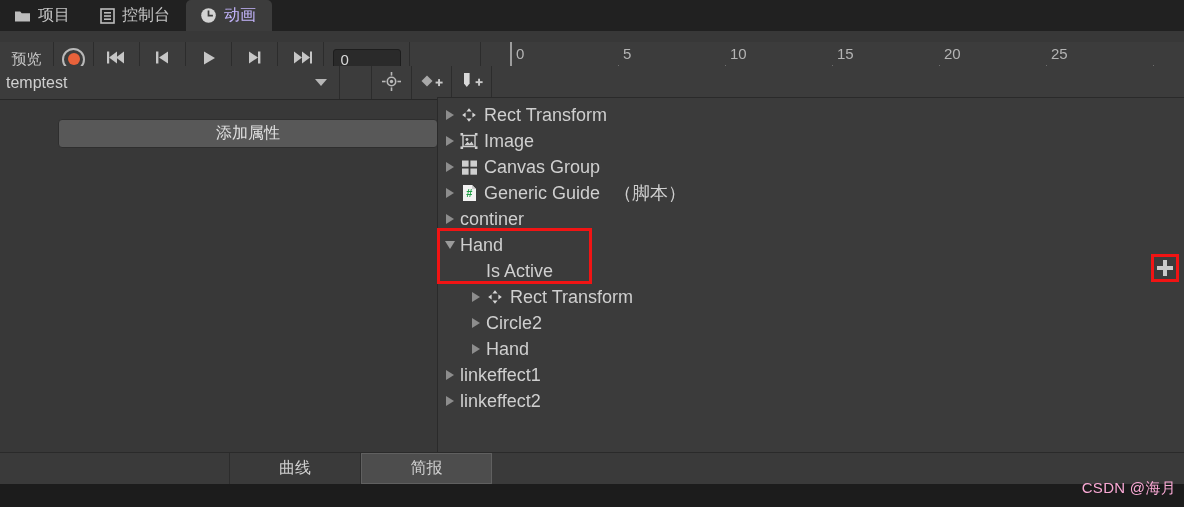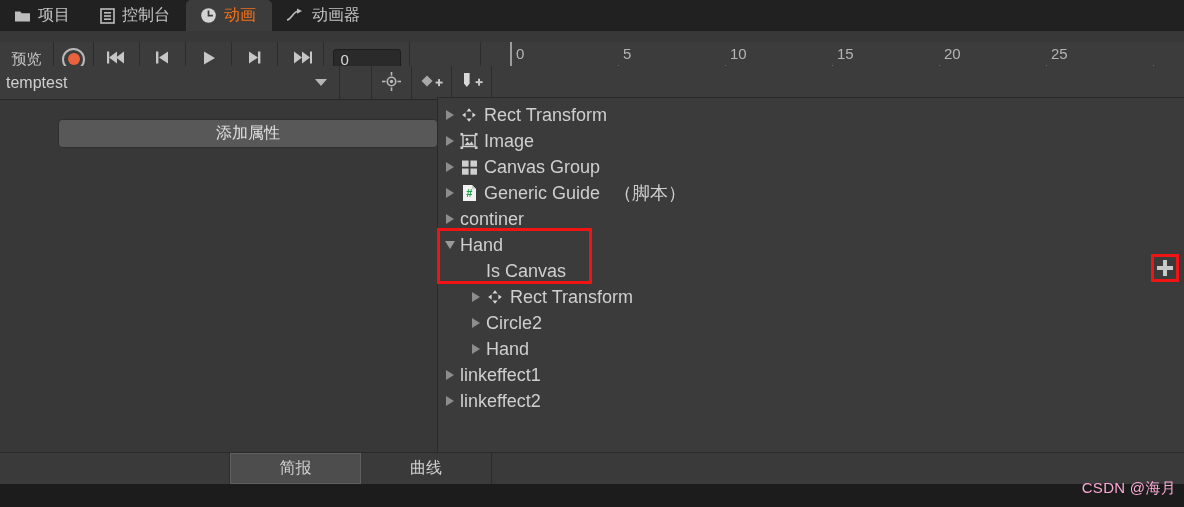--- a/index.html
+++ b/index.html
@@ -37,21 +37,21 @@
     align-items: center;
     gap: 7px;
     padding: 0 16px 0 14px;
     font-size: 16px;
     color: #c4c4c4;
     box-sizing: border-box;
   }
   .tab.active {
     background: #3c3c3c;
     border-radius: 5px 5px 0 0;
-    color: #f97316;
+    color: #c4b5fd;
   }
   .tab .ic { display: flex; align-items: center; }
 
   
   .toolbar {
     position: absolute;
     left: 0; top: 42px;
     width: 1184px; height: 35px;
     background: #3c3c3c;
     display: flex;
@@ -330,29 +330,20 @@
       <span>控制台</span>
     </div>
     <div class="tab active">
       <span class="ic">
         <svg width="17" height="17" viewBox="0 0 17 17">
           <circle cx="8.5" cy="8.5" r="7.3" fill="#d3d3d3"></circle>
           <path d="M8.5 3.6v5h4.4" fill="none" stroke="#3c3c3c" stroke-width="1.7"></path>
         </svg>
       </span>
       <span>动画</span>
-    </div>
-    <div class="tab">
-      <span class="ic">
-        <svg width="19" height="15" viewBox="0 0 19 15">
-          <path d="M1 12c5-1 6-9 12-9" fill="none" stroke="#bdbdbd" stroke-width="1.6"></path>
-          <path d="M11 0.5l5 2.6-5 2.6z" fill="#bdbdbd"></path>
-        </svg>
-      </span>
-      <span>动画器</span>
     </div>
   </div>
 
   <div class="toolbar">
     <div class="tbtn preview">
       <span>预览</span>
     </div>
     <div class="tbtn rec">
       <span class="rec-dot">
           <i></i>
@@ -556,21 +547,21 @@
         <span class="ptext">continer</span>
       </div>
       <div class="pitem" style="padding-left: 4px;">
         <span class="arrow">
           <span class="arrow-d"></span>
         </span>
         <span class="ptext">Hand</span>
       </div>
       <div class="pitem" style="padding-left: 30px;">
         <span class="arrow"></span>
-        <span class="ptext">Is Canvas</span>
+        <span class="ptext">Is Active</span>
       </div>
       <div class="pitem" style="padding-left: 30px;">
         <span class="arrow">
           <span class="arrow-r"></span>
         </span>
         <span class="picon">
           <svg width="18" height="18" viewBox="0 0 18 18">
             <path d="M9 2.2l2.6 3.4H6.4z" fill="#d6d6d6"></path>
             <path d="M9 15.8l2.6-3.4H6.4z" fill="#d6d6d6"></path>
             <path d="M2.2 9l3.4-2.6v5.2z" fill="#d6d6d6"></path>
@@ -607,23 +598,23 @@
 
   <div class="redbox" style="left:437px; top:228px; width:155px; height:56px;"></div>
 
   <div class="redbox" style="left:1151px; top:254px; width:28px; height:28px;"></div>
   <div class="plus-btn">
     <span class="plus-glyph"></span>
   </div>
 
   <div class="bottomstrip">
     <div class="bfill"></div>
+    <div class="btab">
+      <span>曲线</span>
+    </div>
     <div class="btab active">
       <span>简报</span>
-    </div>
-    <div class="btab">
-      <span>曲线</span>
     </div>
   </div>
 
   <div class="footer"></div>
   <div class="watermark">CSDN @海月</div>
 </div>
 
 </body></html>

